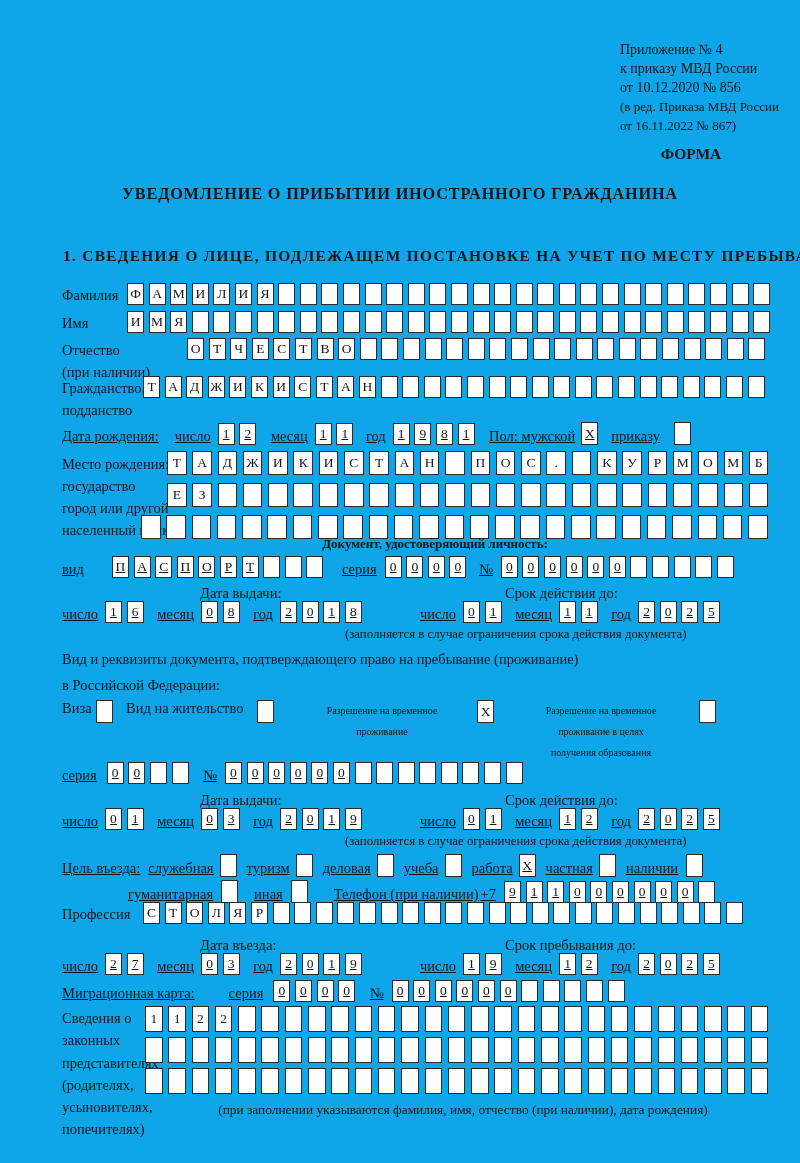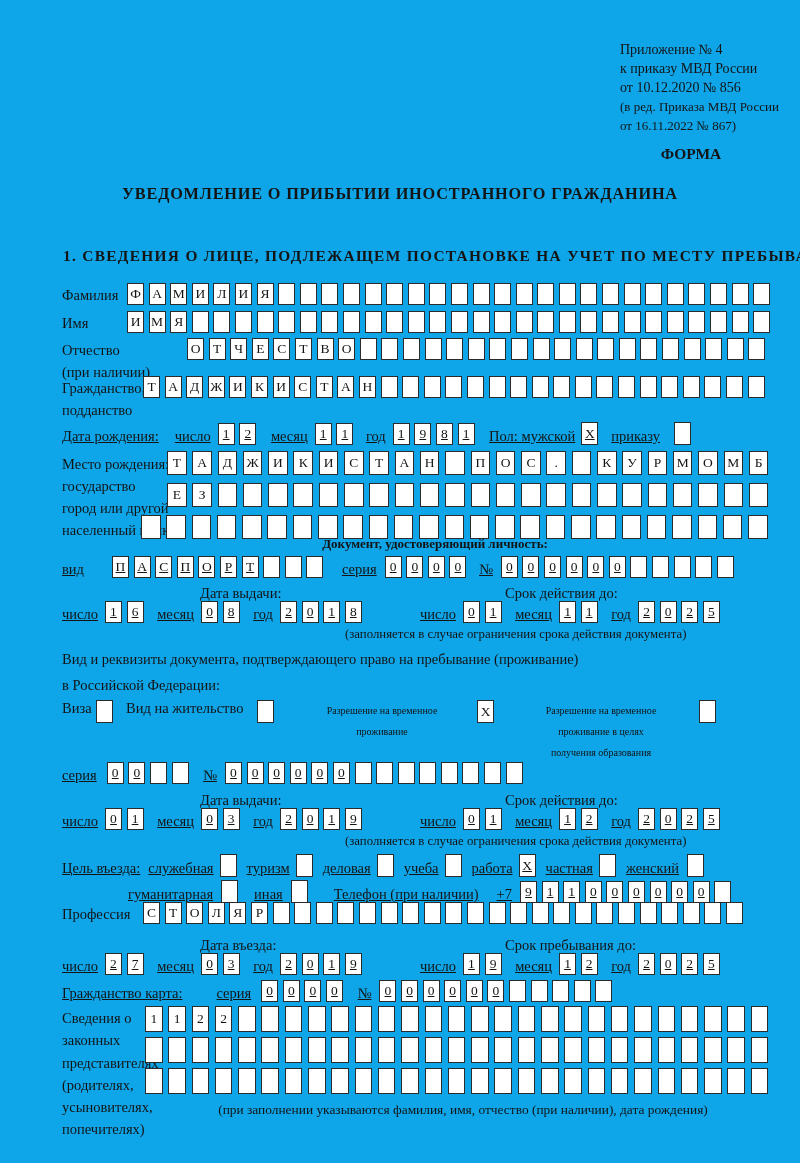--- a/index.html
+++ b/index.html
@@ -504,36 +504,36 @@
         <span class="cell"></span>
       </span>
     <span style="margin-right:6px;">работа</span>
     <span class="cbx" style="margin-right:10px;">
         <span class="cell">X</span>
       </span>
     <span style="margin-right:6px;">частная</span>
     <span class="cbx" style="margin-right:10px;">
         <span class="cell"></span>
       </span>
-    <span style="margin-right:8px;">женский</span>
+    <span style="margin-right:8px;">наличии</span>
     <span class="cbx">
         <span class="cell"></span>
       </span>
   </div>
 
   <div class="flex" style="left:128px;top:880px;">
     <span style="margin-right:8px;">гуманитарная</span>
     <span class="cbx" style="margin-right:16px;">
         <span class="cell"></span>
       </span>
     <span style="margin-right:8px;">иная</span>
     <span class="cbx" style="margin-right:26px;">
         <span class="cell"></span>
       </span>
-    <span style="margin-right:18px;">Телефон (при наличии)</span>
+    <span style="margin-right:2px;">Телефон (при наличии)</span>
     <span style="margin-right:8px;">+7</span>
     <span class="ic">
         <span class="cell">9</span>
         <span class="cell">1</span>
         <span class="cell">1</span>
         <span class="cell">0</span>
         <span class="cell">0</span>
         <span class="cell">0</span>
         <span class="cell">0</span>
         <span class="cell">0</span>
@@ -610,21 +610,21 @@
     <span class="w">год</span>
     <span class="ic">
         <span class="cell">2</span>
         <span class="cell">0</span>
         <span class="cell">2</span>
         <span class="cell">5</span>
       </span>
   </div>
 
   <div class="flex" style="left:62px;top:980px;">
-    <span style="margin-right:34px;">Гражданство карта:</span>
+    <span style="margin-right:34px;">Миграционная карта:</span>
     <span style="margin-right:10px;">серия</span>
     <span class="ic" style="margin-right:10px;">
         <span class="cell">0</span>
         <span class="cell">0</span>
         <span class="cell">0</span>
         <span class="cell">0</span>
       </span>
     <span style="margin-right:8px;">№</span>
     <span class="ic">
         <span class="cell">0</span>

